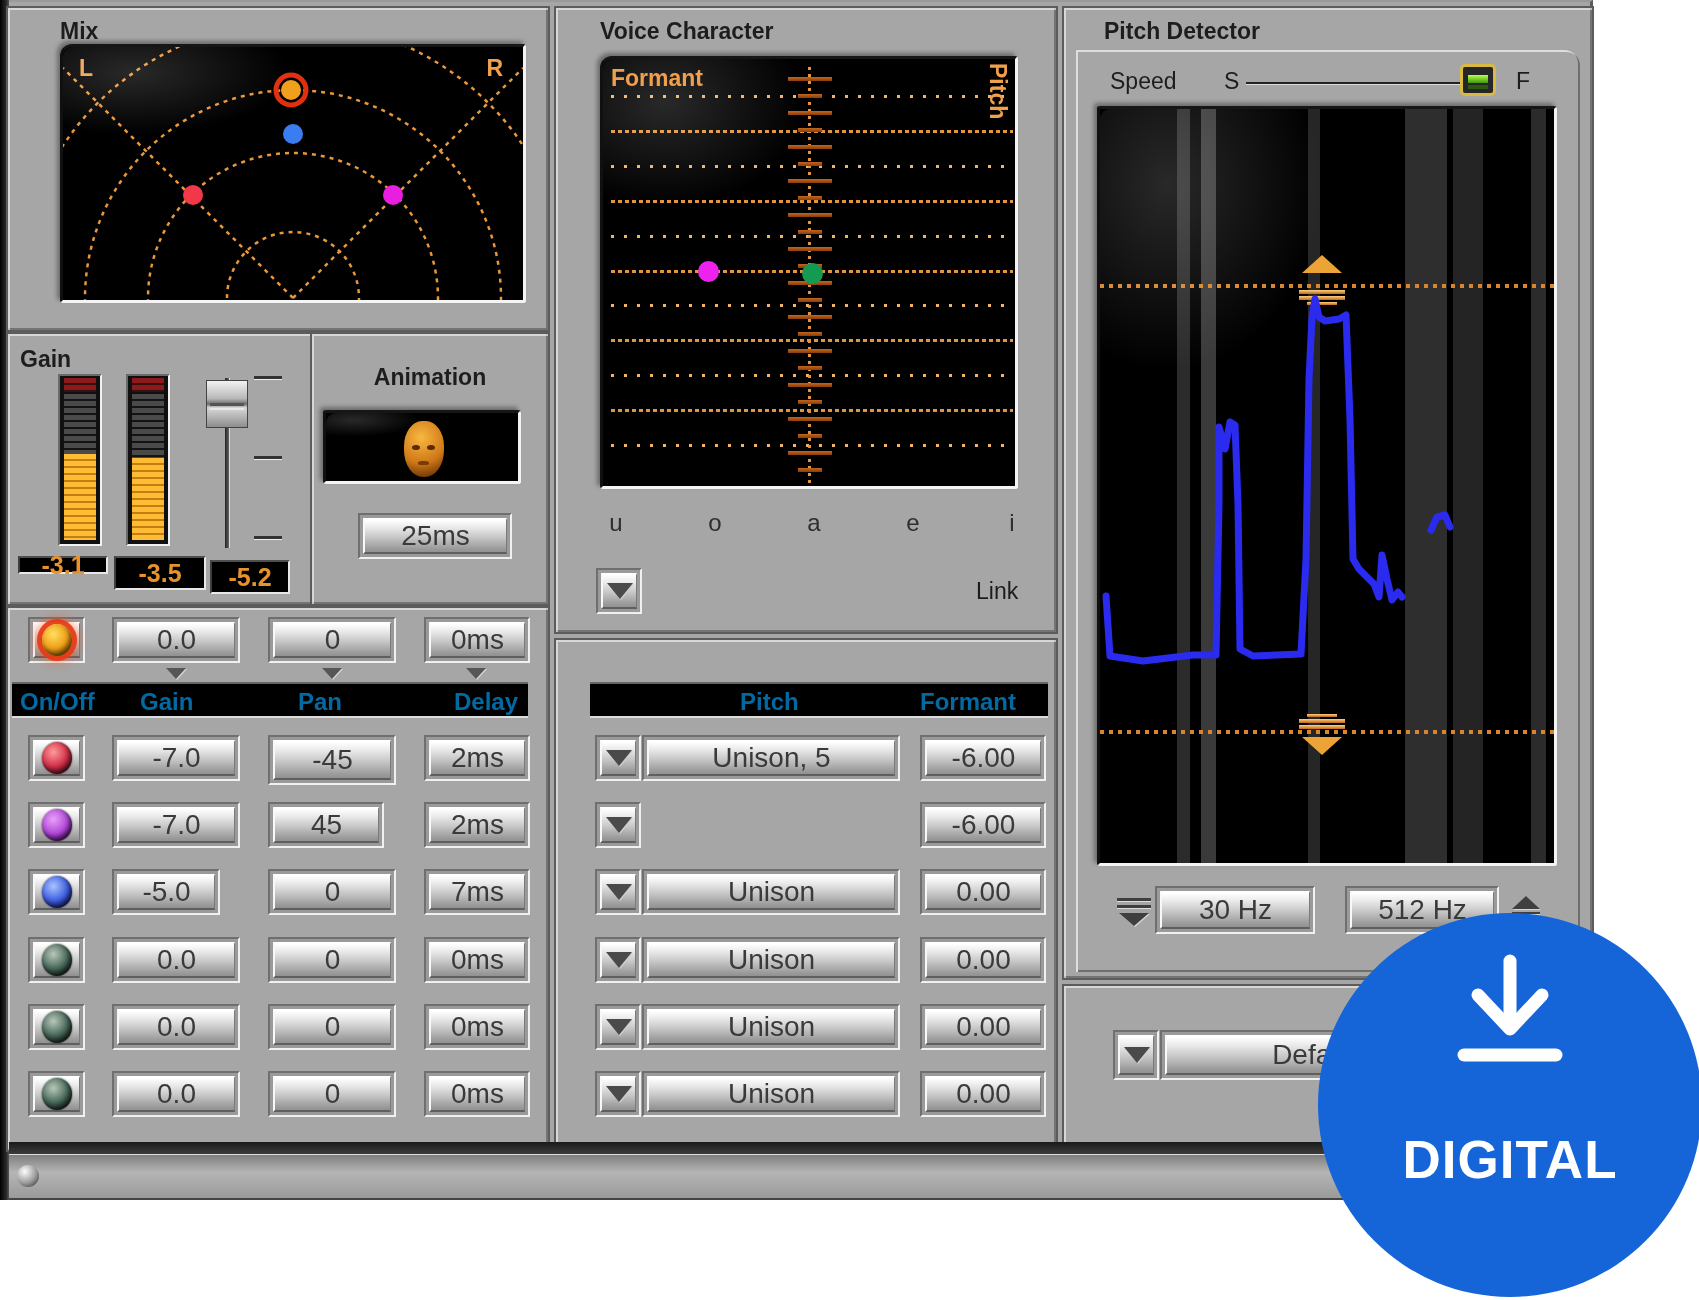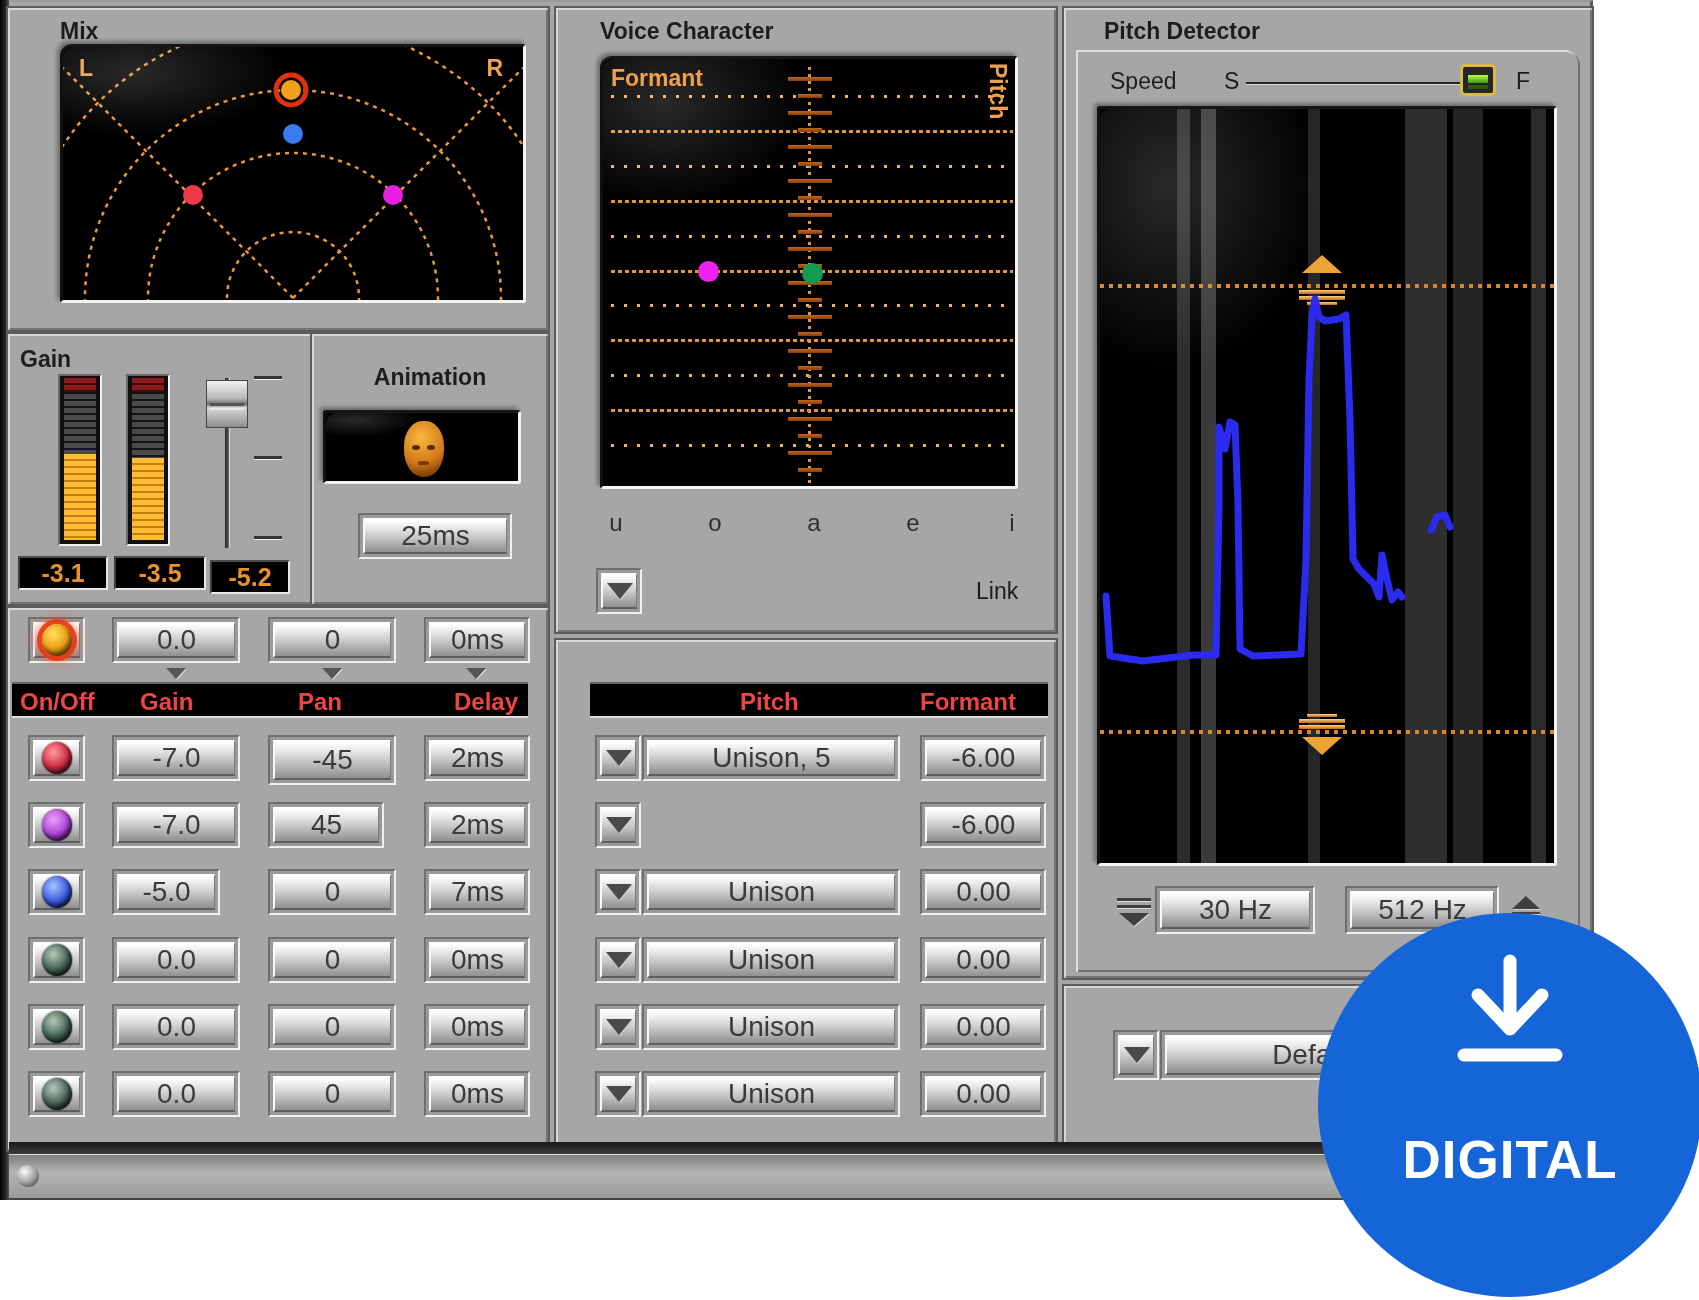--- a/index.html
+++ b/index.html
@@ -32,21 +32,21 @@
   .tri { width:0; height:0; border-left:13px solid transparent; border-right:13px solid transparent;
          border-top:16px solid #4a4a4a; filter:drop-shadow(1px 1px 0 #cfcfcf); }
   .tri-small { width:0; height:0; border-left:10px solid transparent; border-right:10px solid transparent;
          border-top:11px solid #565656; filter:drop-shadow(1px 1px 0 #d6d6d6); }
 
   
   .vbox { background:#000; border:2px solid; border-color:#4e4e4e #e8e8e8 #e8e8e8 #3e3e3e;
           color:#e8922c; font-weight:bold; font-size:25px; display:flex; align-items:center; justify-content:center; }
 
   
-  .blackbar { background:#000; color:#ef4444; font-weight:bold; font-size:24px;
+  .blackbar { background:#000; color:#0369a1; font-weight:bold; font-size:24px;
               border-top:2px solid #666; border-bottom:2px solid #ddd; }
 
   
   .led { border-radius:50%; width:30px; height:32px;
          box-shadow: inset -2px -3px 5px rgba(0,0,0,.55), 0 0 2px #222; }
 
   
   .meterwrap { border:2px solid; border-color:#6a6a6a #f2f2f2 #f2f2f2 #6a6a6a; background:#101010; padding:2px 4px; }
   .seg-red   { background:repeating-linear-gradient(180deg,#8d1a1a 0 5px,#351010 5px 7px); }
   .seg-dark  { background:repeating-linear-gradient(180deg,#4a4a4a 0 5px,#141414 5px 7px); }
@@ -125,21 +125,21 @@
     <div class="p" style="left:217px;top:44px;width:5px;height:170px;background:linear-gradient(90deg,#222,#666);border-right:1px solid #ddd"></div>
     <div class="p" style="left:198px;top:46px;width:42px;height:48px;border:1px solid #444;
          background:linear-gradient(180deg,#f2f2f2,#b8b8b8 38%,#6c6c6c 50%,#d8d8d8 58%,#8d8d8d);">
       <div class="p" style="left:3px;top:22px;width:34px;height:3px;background:#555"></div>
       <div class="p" style="left:3px;top:27px;width:34px;height:2px;background:#e8e8e8"></div>
     </div>
     <div class="p" style="left:246px;top:42px;width:28px;height:4px;background:#333;border-bottom:1px solid #eee"></div>
     <div class="p" style="left:246px;top:122px;width:28px;height:4px;background:#333;border-bottom:1px solid #eee"></div>
     <div class="p" style="left:246px;top:202px;width:28px;height:4px;background:#333;border-bottom:1px solid #eee"></div>
 
-    <div class="p vbox" style="left:10px;top:222px;width:90px;height:34px">-3.1</div>
+    <div class="p vbox" style="left:10px;top:222px;width:90px;height:18px">-3.1</div>
     <div class="p vbox" style="left:106px;top:222px;width:92px;height:34px">-3.5</div>
     <div class="p vbox" style="left:202px;top:226px;width:80px;height:34px">-5.2</div>
   </div>
 
   <div class="p panel" style="left:312px;top:334px;width:236px;height:270px">
     <div class="p ptitle" style="left:0;top:30px;width:100%;text-align:center">Animation</div>
     <div class="p display" style="left:11px;top:76px;width:198px;height:74px;border-radius:3px">
 
       <div class="p" style="left:78px;top:8px;width:40px;height:56px;border-radius:45% 45% 48% 48%;
            background:radial-gradient(circle at 42% 30%, #f8b840, #d07818 55%, #6a3404 90%);">

